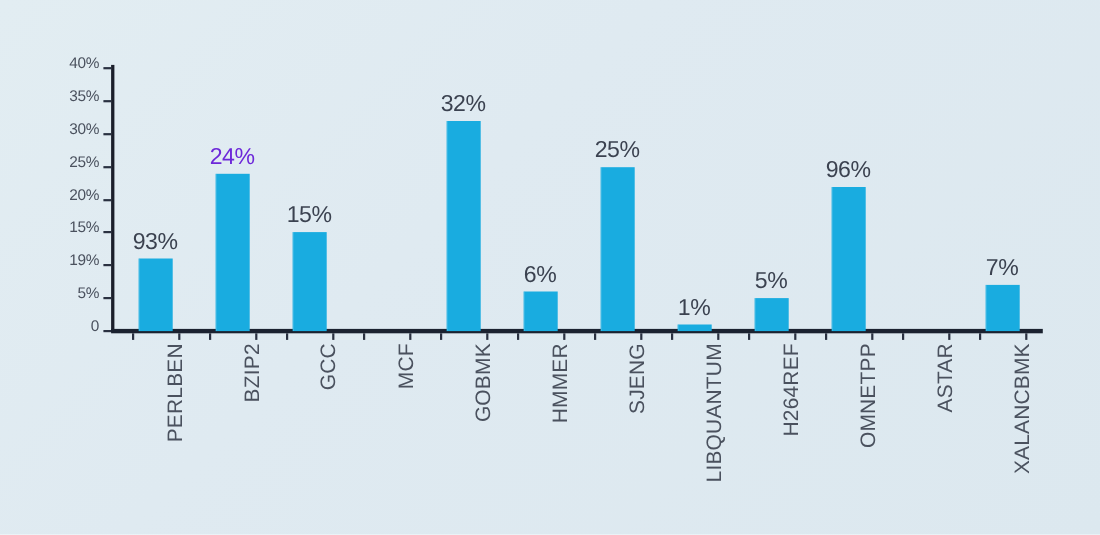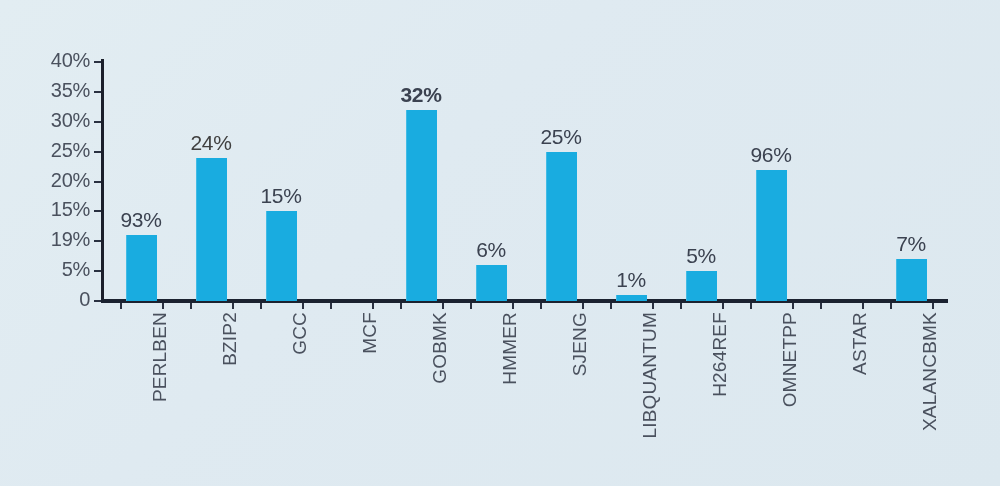--- a/index.html
+++ b/index.html
@@ -62,21 +62,21 @@
     width: 2px;
     height: 6px;
     background: #2a3141;
   }
 
   
   .y-label {
     position: absolute;
     right: 0;
     text-align: right;
-    font-size: 20px;
+    font-size: 14px;
     color: #4e5561;
     font-family: "Liberation Sans", sans-serif;
     letter-spacing: -0.3px;
     white-space: nowrap;
   }
   #y-labels {
     position: absolute;
     left: 0;
     top: 0;
     width: 90px;
@@ -182,29 +182,29 @@
       <div class="x-tick" style="left: 931.5px;"></div>
     </div>
 
   <div class="plot-area" id="plot-area">
       <div class="bar-group" style="left: 22.5px; width: 31px; height: 239px;">
         <div class="bar" style="height: 65.725px; background: rgb(25, 172, 224);"></div>
         <div class="bar-value" style="bottom: 68.725px; color: rgb(59, 66, 80);">93%</div>
       </div>
       <div class="bar-group" style="left: 92.5px; width: 31px; height: 239px;">
         <div class="bar" style="height: 143.4px; background: rgb(25, 172, 224);"></div>
-        <div class="bar-value" style="bottom: 146.4px; color: #404040;">24%</div>
+        <div class="bar-value" style="bottom: 146.4px; color: #6d28d9;">24%</div>
       </div>
       <div class="bar-group" style="left: 162.5px; width: 31px; height: 239px;">
         <div class="bar" style="height: 89.625px; background: rgb(25, 172, 224);"></div>
         <div class="bar-value" style="bottom: 92.625px; color: rgb(59, 66, 80);">15%</div>
       </div>
       <div class="bar-group" style="left: 302.5px; width: 31px; height: 239px;">
         <div class="bar" style="height: 191.2px; background: rgb(25, 172, 224);"></div>
-        <div class="bar-value" style="bottom: 194.2px; color: rgb(59, 66, 80); font-weight: bold;">32%</div>
+        <div class="bar-value" style="bottom: 194.2px; color: rgb(59, 66, 80);">32%</div>
       </div>
       <div class="bar-group" style="left: 372.5px; width: 31px; height: 239px;">
         <div class="bar" style="height: 35.85px; background: rgb(25, 172, 224);"></div>
         <div class="bar-value" style="bottom: 38.85px; color: rgb(59, 66, 80);">6%</div>
       </div>
       <div class="bar-group" style="left: 442.5px; width: 31px; height: 239px;">
         <div class="bar" style="height: 149.375px; background: rgb(25, 172, 224);"></div>
         <div class="bar-value" style="bottom: 152.375px; color: rgb(59, 66, 80);">25%</div>
       </div>
       <div class="bar-group" style="left: 512.5px; width: 31px; height: 239px;">

